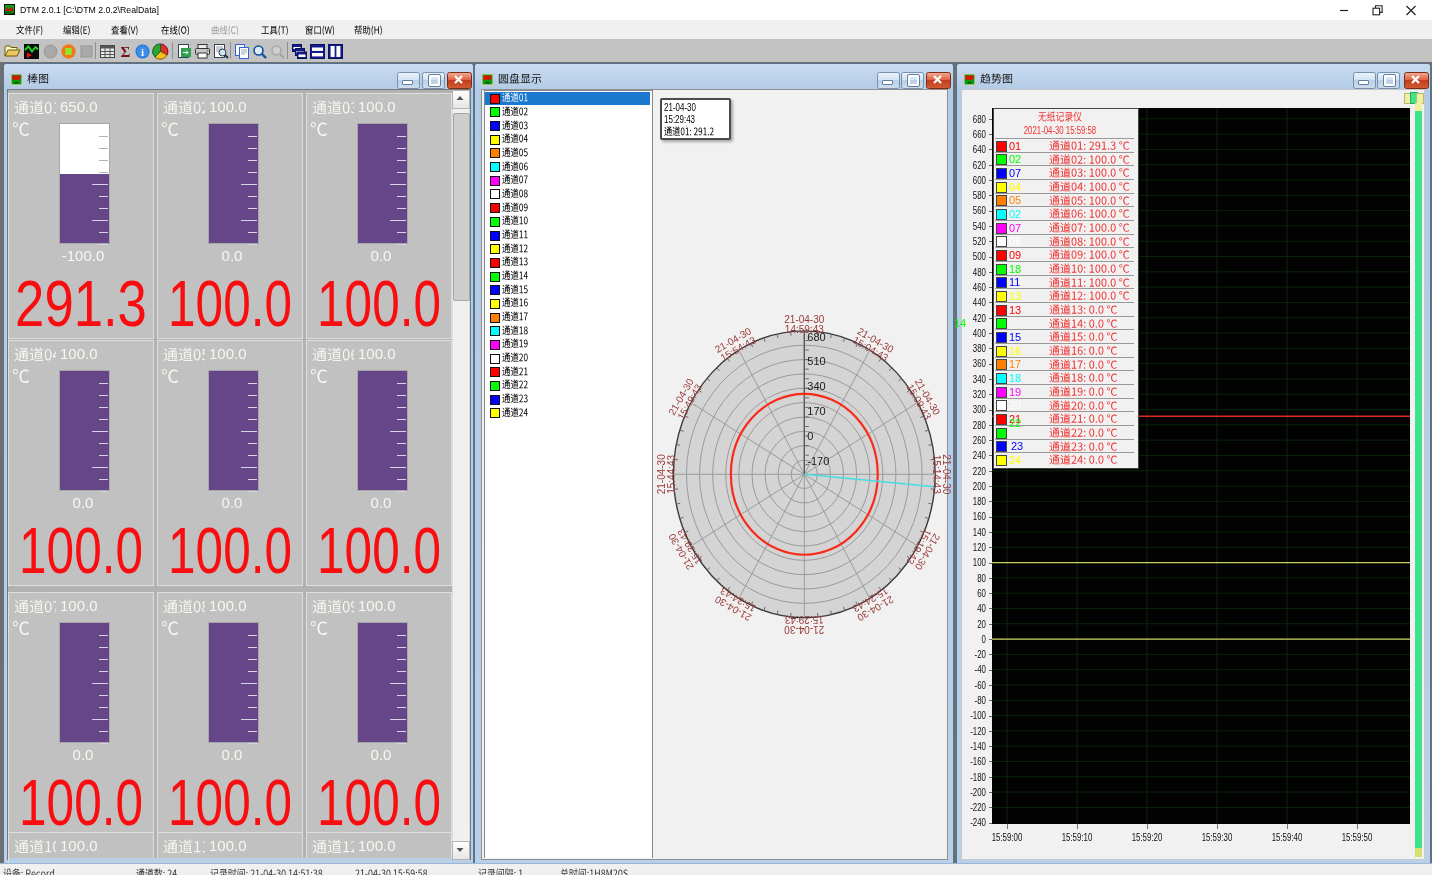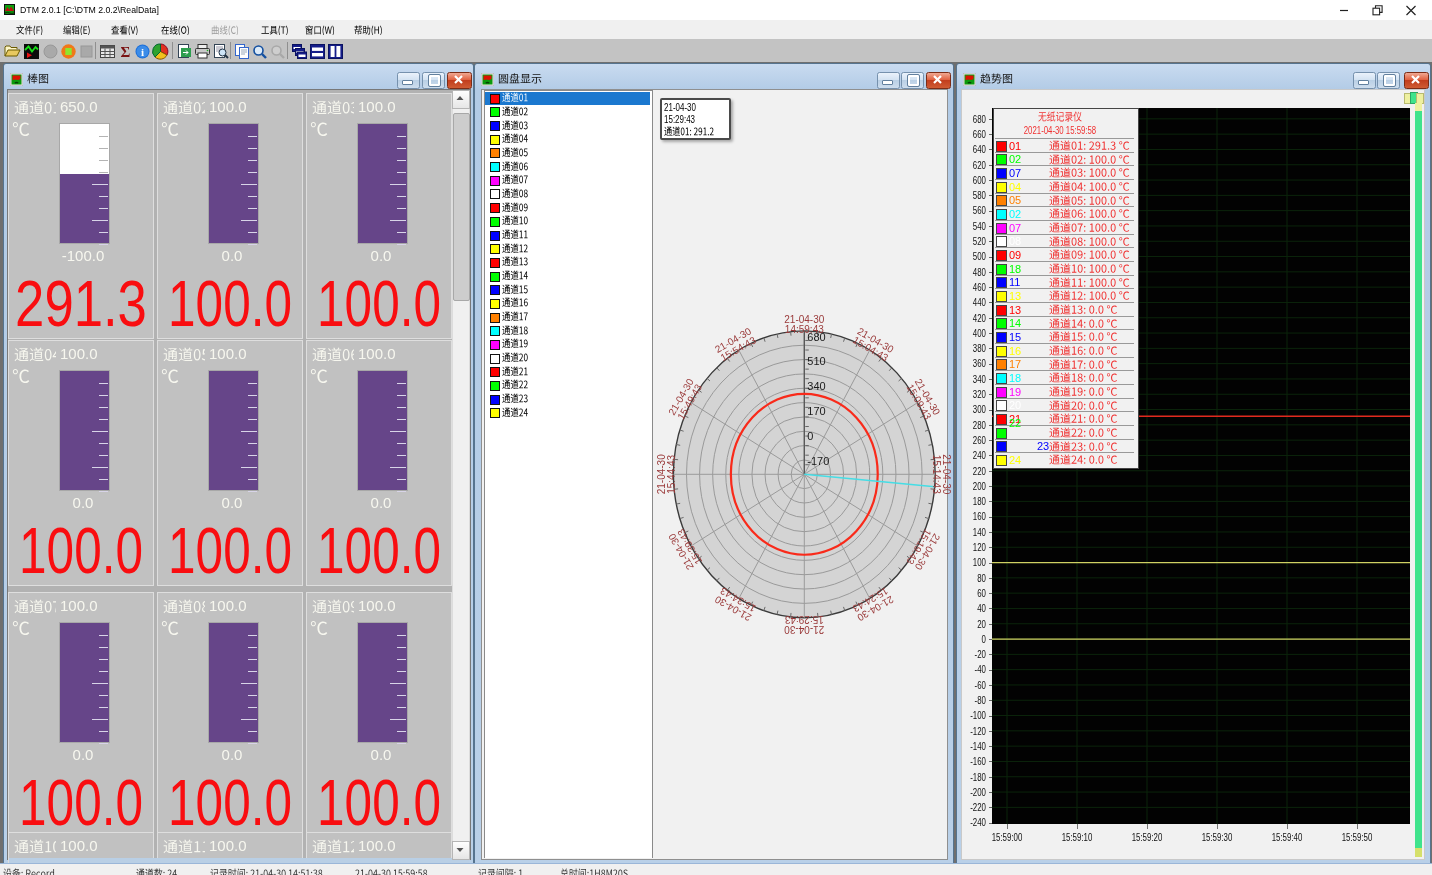--- a/index.html
+++ b/index.html
@@ -1477,21 +1477,21 @@
         <use href="#g33" x="2555"></use>
         <use href="#g44" x="3110"></use>
         <use href="#g29" x="3612"></use>
         <use href="#g45" x="4167"></use>
         <use href="#g29" x="4445"></use>
         <use href="#g31" x="5224"></use>
       </g>
     </svg>
 <div class="a" style="left:995px;top:315.71px;width:139px;height:1px;background:#999"></div>
 <div class="a" style="left:996px;top:318.21px;width:9px;height:9px;background:#00ff00;border:1px solid #444"></div>
-<div class="a" style="left:1009px;top:318.21px;font-size:11px;line-height:11px;color:#00ff00">14</div>
+<div class="a" style="left:954px;top:318.21px;font-size:11px;line-height:11px;color:#00ff00">14</div>
 <svg class="a " style="left:1049px;top:317.71px;width:68.464px;height:11px;" viewBox="0 0 6224 1000" preserveAspectRatio="none">
       <g fill="#f03030" transform="translate(0,880) scale(1,-1)">
         <use href="#g27" x="0"></use>
         <use href="#g28" x="1000"></use>
         <use href="#g30" x="2000"></use>
         <use href="#g34" x="2555"></use>
         <use href="#g44" x="3110"></use>
         <use href="#g29" x="3612"></use>
         <use href="#g45" x="4167"></use>
         <use href="#g29" x="4445"></use>
@@ -1621,21 +1621,21 @@
         <use href="#g32" x="2555"></use>
         <use href="#g44" x="3110"></use>
         <use href="#g29" x="3612"></use>
         <use href="#g45" x="4167"></use>
         <use href="#g29" x="4445"></use>
         <use href="#g31" x="5224"></use>
       </g>
     </svg>
 <div class="a" style="left:995px;top:438.74px;width:139px;height:1px;background:#999"></div>
 <div class="a" style="left:996px;top:441.24px;width:9px;height:9px;background:#0000ff;border:1px solid #444"></div>
-<div class="a" style="left:1037px;top:441.24px;font-size:11px;line-height:11px;color:#0000ff">23</div>
+<div class="a" style="left:1011px;top:441.24px;font-size:11px;line-height:11px;color:#0000ff">23</div>
 <svg class="a " style="left:1049px;top:440.74px;width:68.464px;height:11px;" viewBox="0 0 6224 1000" preserveAspectRatio="none">
       <g fill="#f03030" transform="translate(0,880) scale(1,-1)">
         <use href="#g27" x="0"></use>
         <use href="#g28" x="1000"></use>
         <use href="#g32" x="2000"></use>
         <use href="#g33" x="2555"></use>
         <use href="#g44" x="3110"></use>
         <use href="#g29" x="3612"></use>
         <use href="#g45" x="4167"></use>
         <use href="#g29" x="4445"></use>

